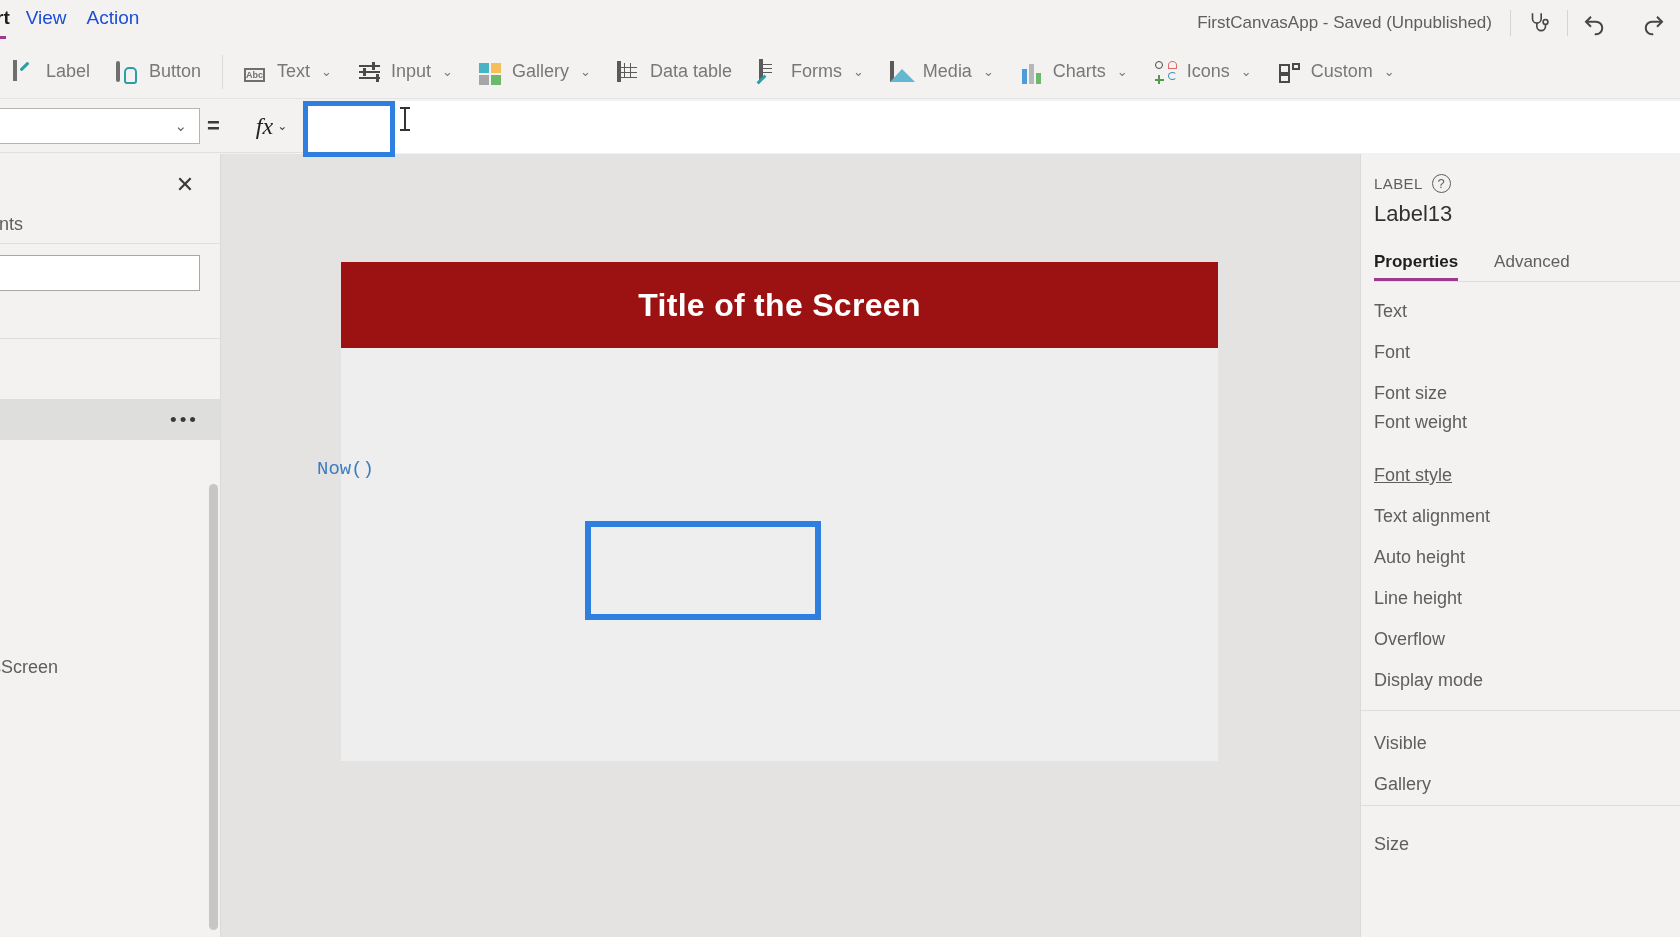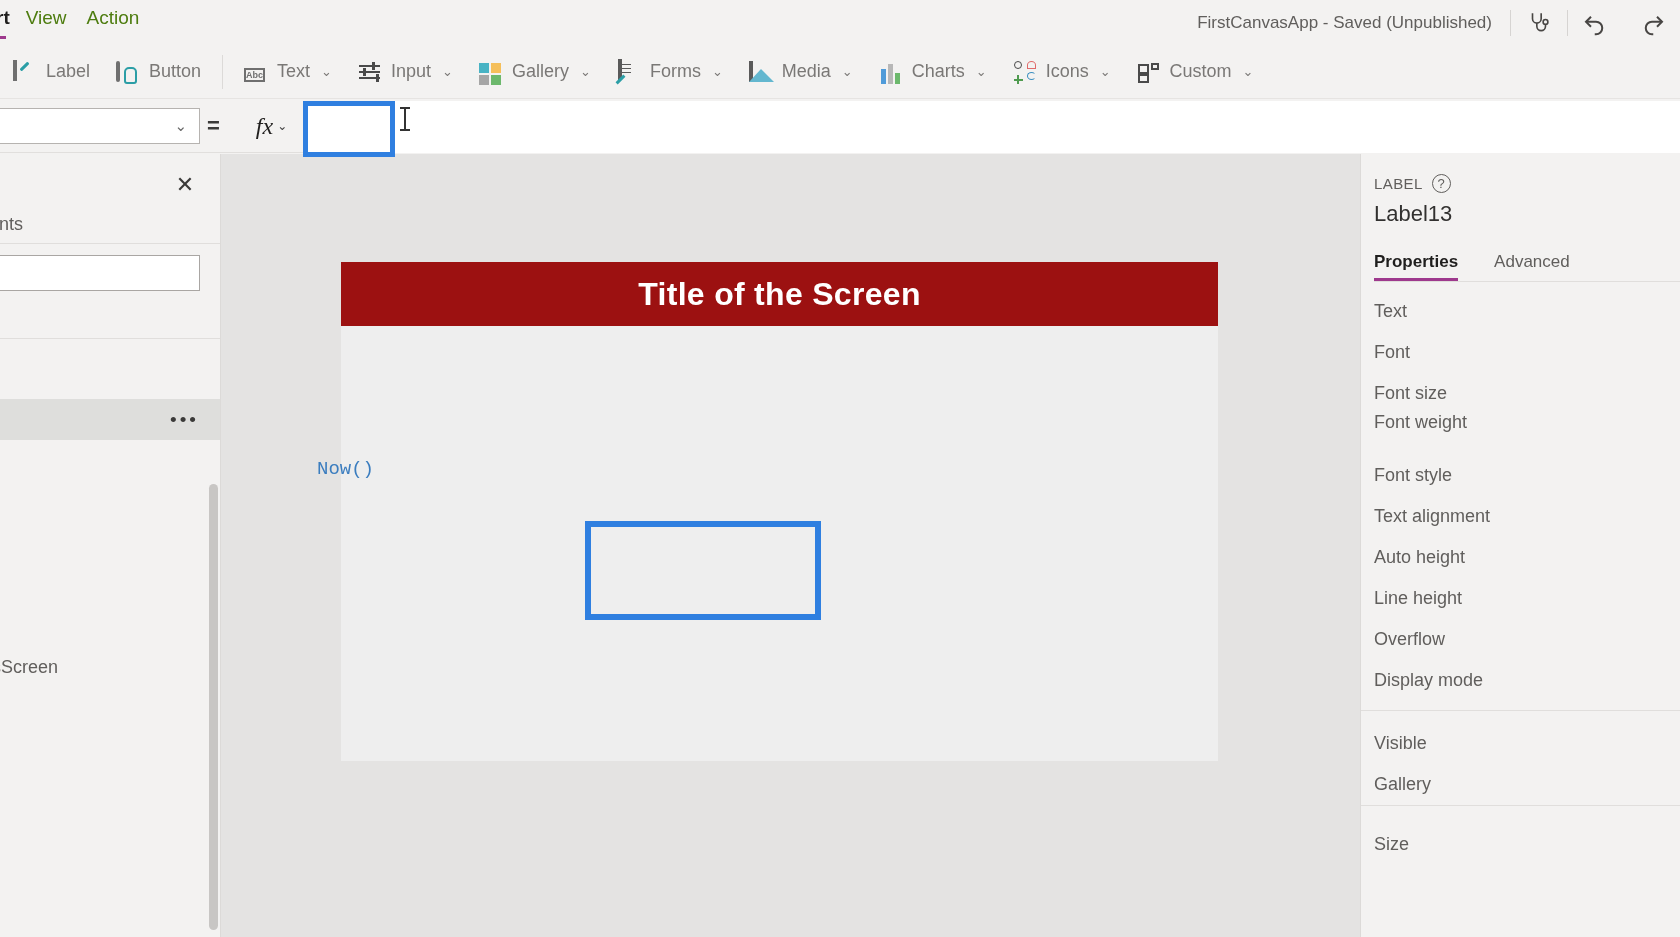--- a/index.html
+++ b/index.html
@@ -18,21 +18,21 @@
   
   .menubar {
     position: absolute; left: 0; top: 0;
     width: 1680px; height: 45px;
     background: #f3f2f1;
     display: flex; align-items: center;
   }
   .menu-tabs { display: flex; align-items: flex-end; height: 45px; padding-left: 0px; }
   .menu-tab {
     position: relative;
-    font-size: 19px; color: #4d7c0f;
+    font-size: 19px; color: #1d4ed8;
     padding: 0 20px 10px 0px;
     height: 45px;
     display: flex; align-items: center;
     cursor: pointer;
     white-space: nowrap;
   }
   .menu-tab.first { padding-left: 0; margin-left: -4px; padding-right: 16px; }
   .menu-tab.active { color: #201f1e; font-weight: 700; }
   .menu-tab.active::after {
     content: ""; position: absolute;
@@ -259,21 +259,21 @@
     width: 1139px; height: 783px;
     background: #e4e3e2;
   }
   .appscreen {
     position: absolute; left: 120px; top: 108px;
     width: 877px; height: 499px;
     background: #eeeeee;
   }
   .screen-title {
     position: absolute; left: 0; top: 0;
-    width: 877px; height: 64px;
+    width: 877px; height: 86px;
     background: #9c1111;
     display: flex; align-items: center; justify-content: center;
   }
   .screen-title span {
     color: #ffffff; font-size: 32px; font-weight: 700;
     letter-spacing: 0.3px;
   }
   .sel-label {
     position: absolute; left: 262px; top: 276px;
     width: 195px; height: 54px;
@@ -426,20 +426,24 @@
             <i></i>
             <i></i>
             <i></i>
             <i></i>
           </span>
       </span>
       <span class="rib-label">Gallery</span>
       <span class="rib-chev">⌄</span>
     </div>
 
+    <div class="rib-item">
+      <span class="ricon"><span class="ic-table"></span></span>
+      <span class="rib-label">Data table</span>
+    </div>
 
     <div class="rib-item">
       <span class="ricon"><span class="ic-forms"></span></span>
       <span class="rib-label">Forms</span>
       <span class="rib-chev">⌄</span>
     </div>
 
     <div class="rib-item">
       <span class="ricon"><span class="ic-media"></span></span>
       <span class="rib-label">Media</span>
@@ -562,21 +566,21 @@
       </div>
       <div class="rp-tab">
         <span>Advanced</span>
       </div>
     </div>
 
     <div class="rp-prop" style="top:147px;">Text</div>
     <div class="rp-prop" style="top:188px;">Font</div>
     <div class="rp-prop" style="top:229px;">Font size</div>
     <div class="rp-prop" style="top:258px;">Font weight</div>
-    <div class="rp-prop" style="top:311px;">Font style</div>
+    <div class="rp-prop" style="top:311px;text-decoration:underline;">Font style</div>
     <div class="rp-prop" style="top:352px;">Text alignment</div>
     <div class="rp-prop" style="top:393px;">Auto height</div>
     <div class="rp-prop" style="top:434px;">Line height</div>
     <div class="rp-prop" style="top:475px;">Overflow</div>
     <div class="rp-prop" style="top:516px;">Display mode</div>
 
     <div class="rp-divider" style="top:556px;"></div>
 
     <div class="rp-prop" style="top:579px;">Visible</div>
     <div class="rp-prop" style="top:620px;">Gallery</div>

